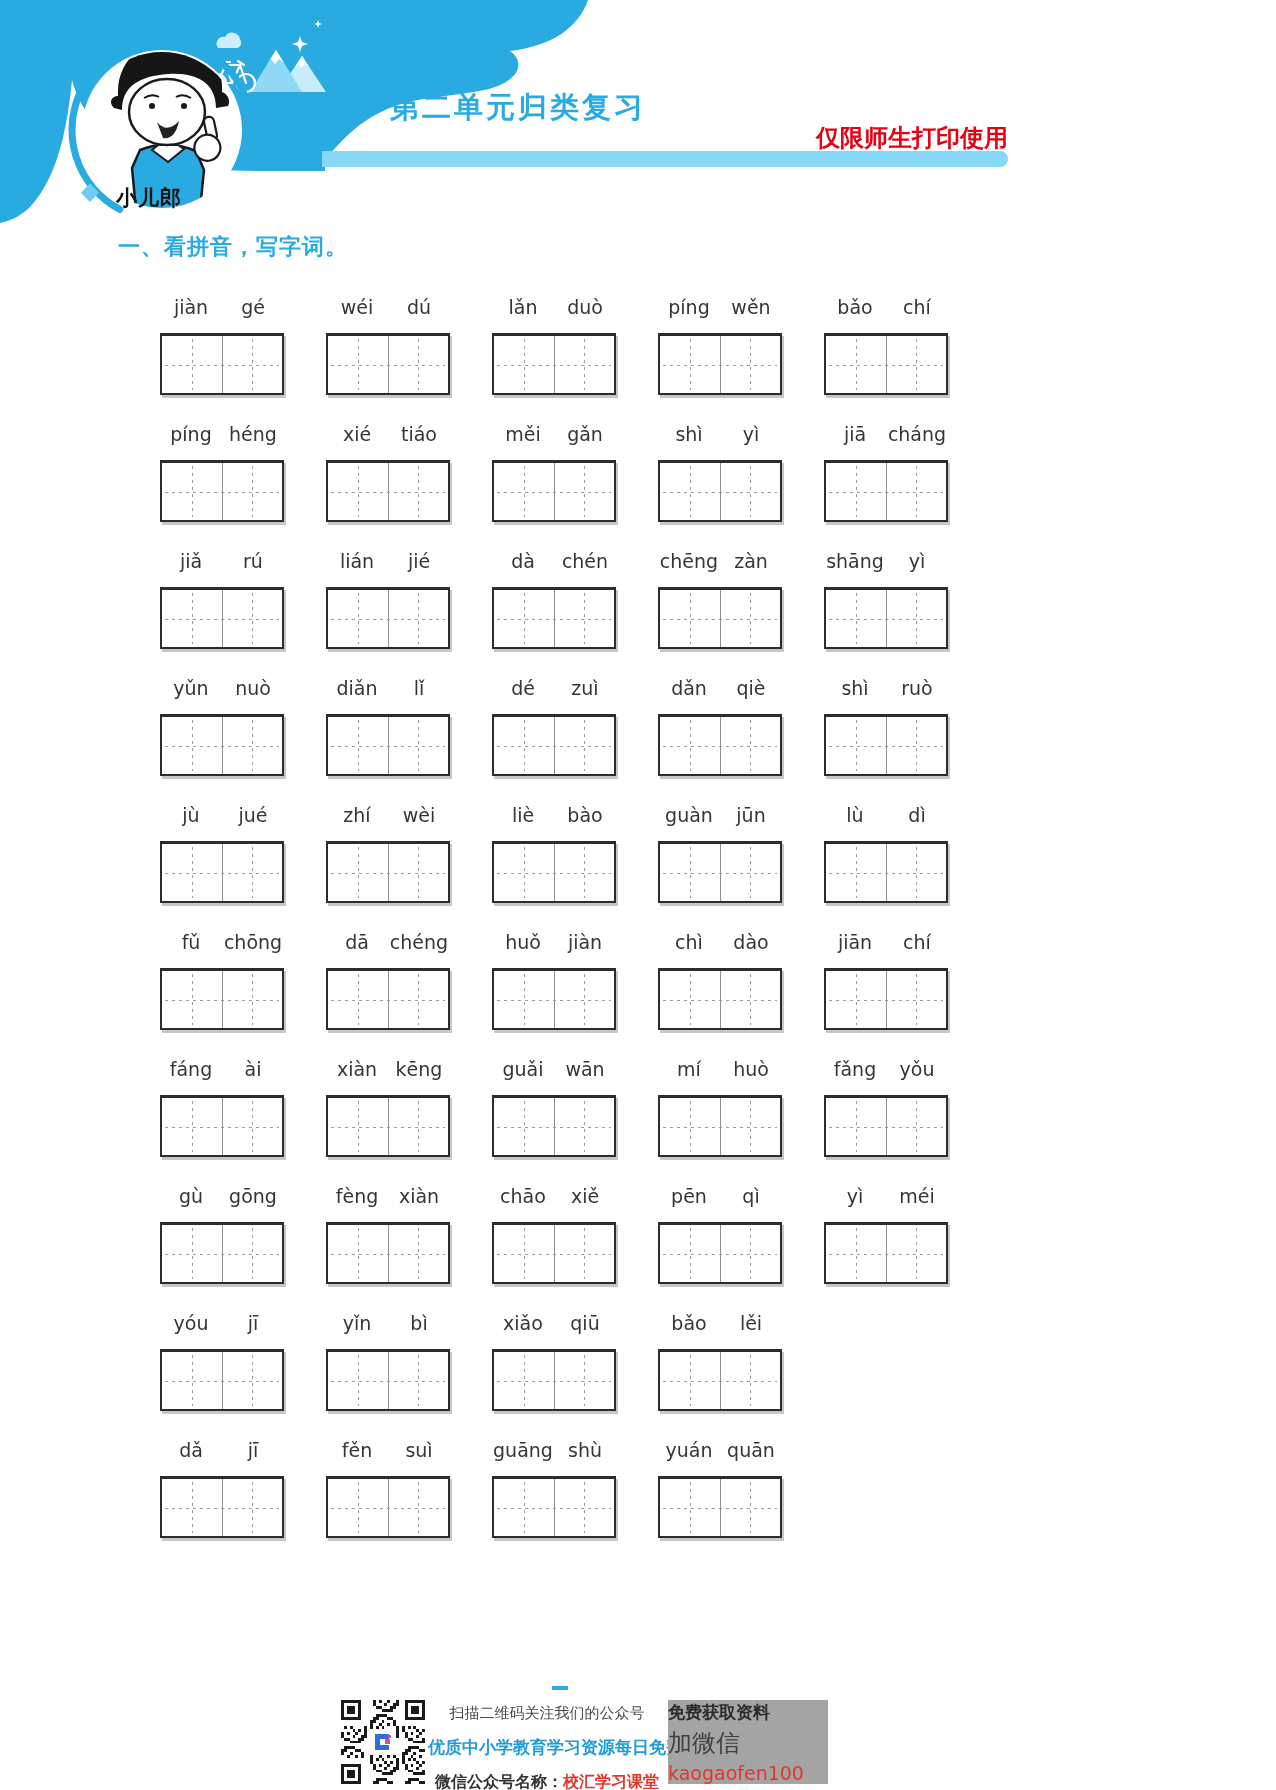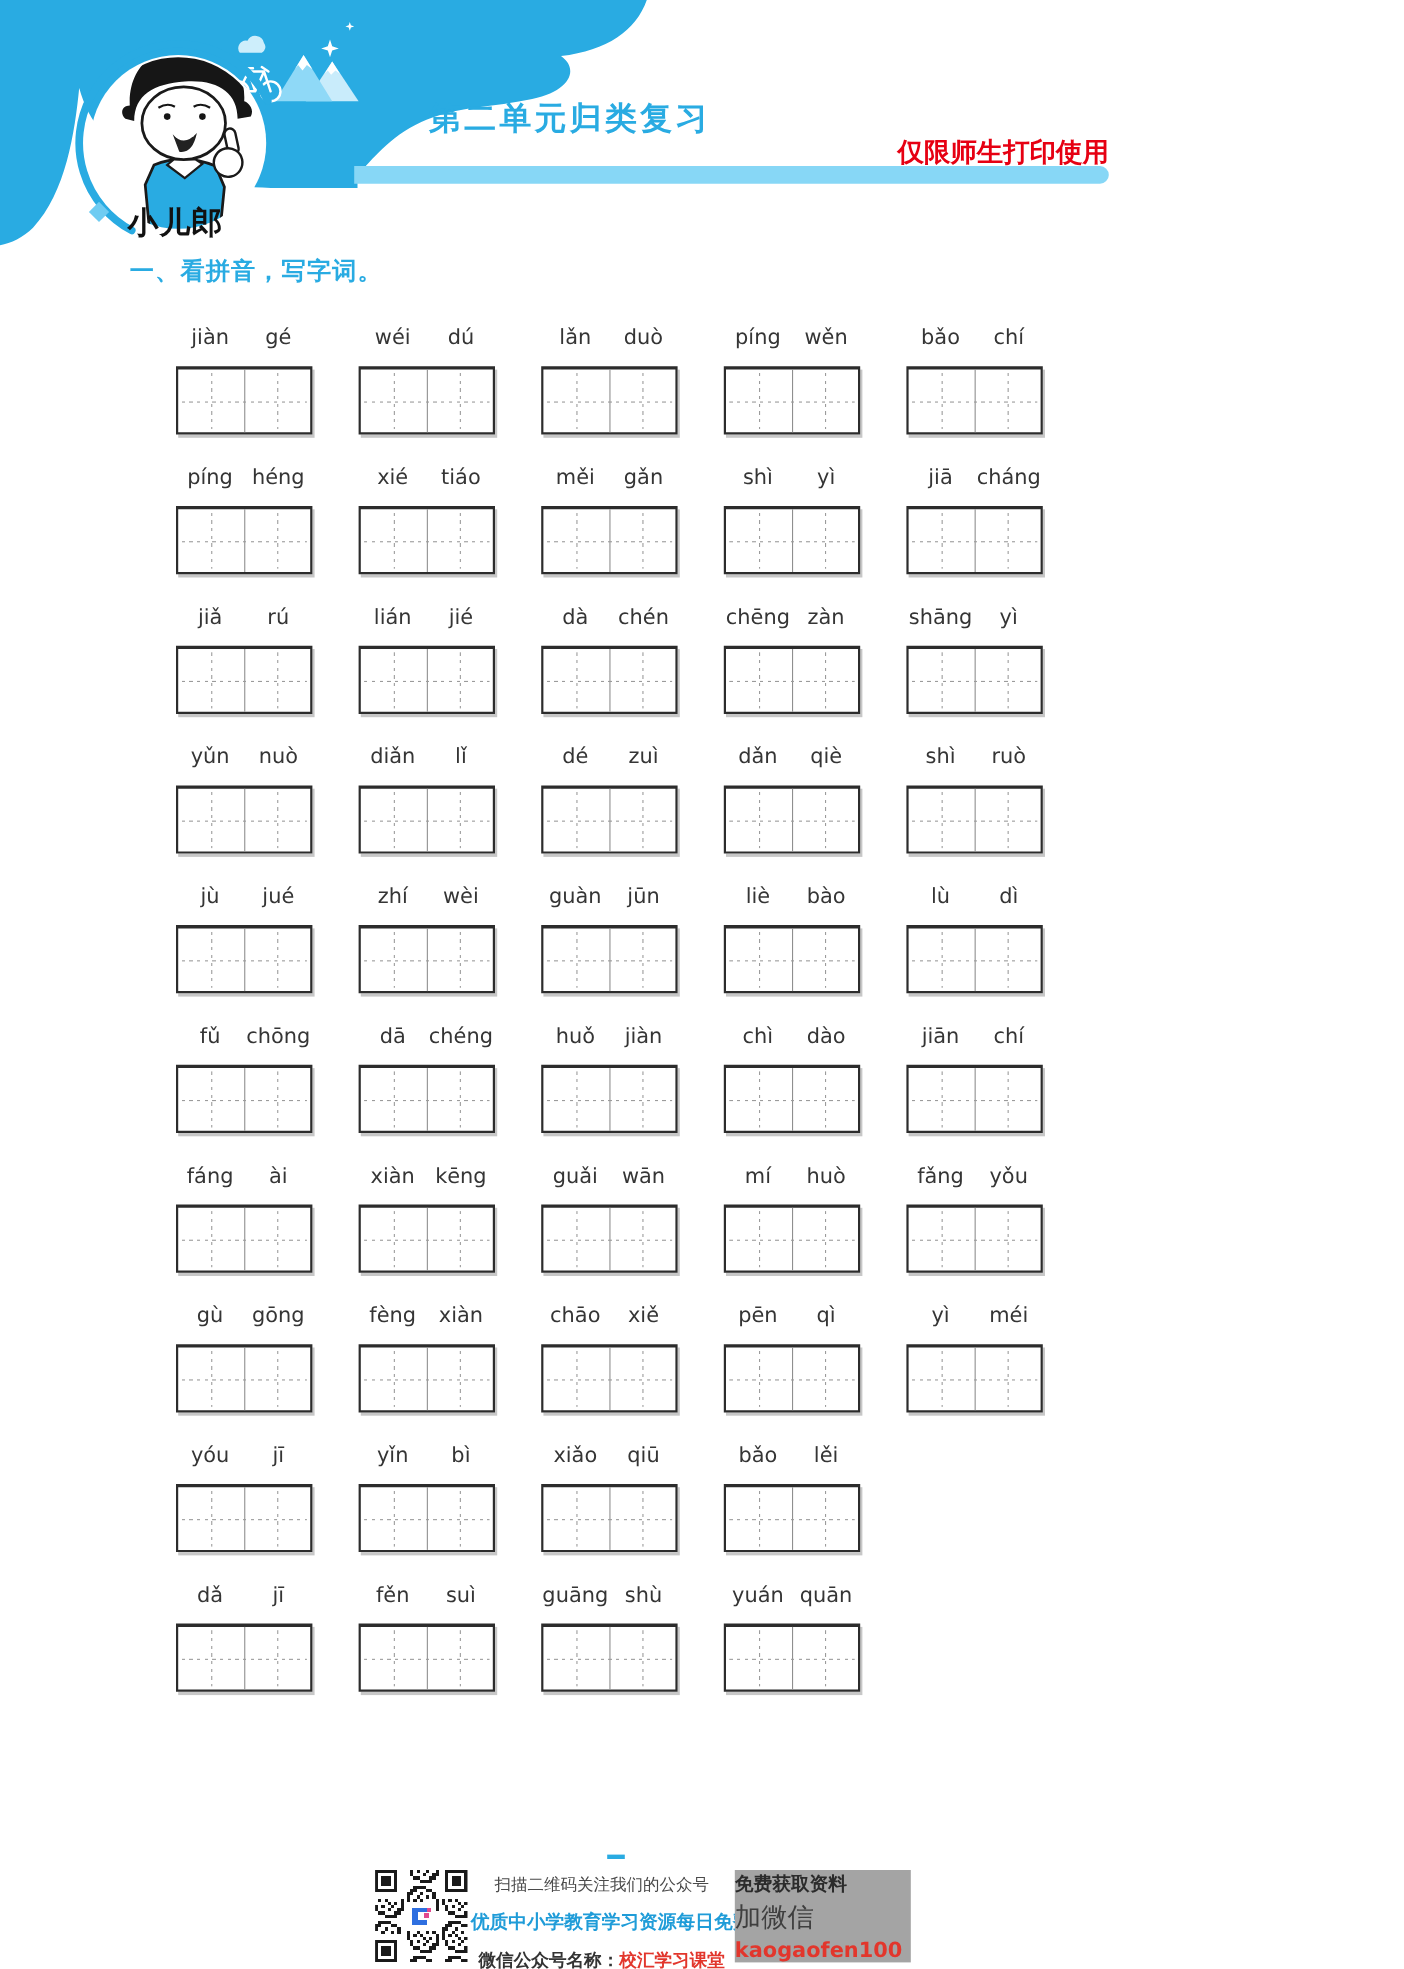--- a/index.html
+++ b/index.html
@@ -2,21 +2,21 @@
 <html style="--accent: #29ABE2; --accent_light: #87D7F6; --notice_red: #E60012; --footer_blue: #1F9CD8; --footer_red: #E2362C; --contact_bg: #A4A4A4; --ink: #2f2f2f;"><head>
 <meta charset="utf-8">
 <style>
   html,body{margin:0;padding:0;background:#ffffff;}
   .page{
     position:relative;width:1276px;height:1790px;background:#fff;overflow:hidden;
     font-family:"DejaVu Sans","Liberation Sans",sans-serif;color:var(--ink,#2f2f2f);
   }
   
   .header-art{position:absolute;left:0;top:0;width:1276px;height:232px;}
-  .logo-label{position:absolute;left:116px;top:184px;font-size:28px;font-weight:bold;color:#111;letter-spacing:1px;}
+  .logo-label{position:absolute;left:116px;top:184px;font-size:21px;font-weight:bold;color:#111;letter-spacing:1px;}
   .page-title{position:absolute;left:390px;top:88px;font-size:29px;font-weight:bold;color:var(--accent,#29ABE2);letter-spacing:3px;white-space:nowrap;}
   .print-notice{position:absolute;left:816px;top:122px;font-size:24px;font-weight:bold;color:var(--notice_red,#E60012);white-space:nowrap;font-family:Liberation Serif, serif;}
   .title-bar{position:absolute;left:322px;top:151px;width:686px;height:16px;background:var(--accent_light,#87D7F6);border-radius:0 9px 9px 0;}
   
   .section-heading{position:absolute;left:118px;top:232px;font-size:22px;font-weight:bold;color:var(--accent,#29ABE2);letter-spacing:1px;}
   
   .grid{position:absolute;left:160px;top:294px;}
   .wrow{display:flex;gap:42px;margin-bottom:26px;}
   .wcell{width:124px;}
   .pinyin{display:flex;width:124px;height:26px;line-height:26px;margin-bottom:13px;font-size:19px;color:#353535;}
@@ -33,21 +33,21 @@
   .qr{position:absolute;left:341px;top:1700px;width:84px;height:84px;}
   .footer-texts{position:absolute;left:428px;top:1704px;width:238px;text-align:center;}
   .ft1{font-size:15px;color:#4a4a4a;margin-bottom:13px;}
   .ft2{font-size:17px;font-weight:bold;color:var(--footer_blue,#1F9CD8);margin-bottom:13px;white-space:nowrap;}
   .ft3{font-size:16px;font-weight:bold;color:#333;white-space:nowrap;}
   .ft3 .acct{color:var(--footer_red,#E2362C);}
   .contact-box{position:absolute;left:668px;top:1700px;width:160px;height:84px;background:var(--contact_bg,#A4A4A4);
                display:flex;flex-direction:column;justify-content:center;gap:3px;}
   .cb1{font-size:17px;font-weight:bold;color:#2b2b2b;}
   .cb2{font-size:24px;color:#3f3f3f;}
-  .cb3{font-size:19px;font-weight:bold;color:var(--footer_red,#E2362C);}
+  .cb3{font-size:19px;font-weight:normal;color:var(--footer_red,#E2362C);}
 </style>
 </head>
 <body>
 
 <div class="page">
 
   <svg class="header-art" viewBox="0 0 1276 232" aria-hidden="true">
 
     <path fill="#29ABE2" d="M0,0 L588,0 C578,28 552,46 510,51 C527,63 519,84 479,91
          C441,98 413,97 383,111 C353,125 339,145 325,159 L325,171 L263,171
@@ -379,34 +379,34 @@
           </div>
           <div class="wbox">
             <i class="vmid"></i>
             <i class="vdash v25"></i>
             <i class="vdash v75"></i>
             <i class="hdash"></i>
           </div>
         </div>
         <div class="wcell">
           <div class="pinyin">
+            <span>liè</span>
+            <span>bào</span>
+          </div>
+          <div class="wbox">
+            <i class="vmid"></i>
+            <i class="vdash v25"></i>
+            <i class="vdash v75"></i>
+            <i class="hdash"></i>
+          </div>
+        </div>
+        <div class="wcell">
+          <div class="pinyin">
             <span>guàn</span>
             <span>jūn</span>
-          </div>
-          <div class="wbox">
-            <i class="vmid"></i>
-            <i class="vdash v25"></i>
-            <i class="vdash v75"></i>
-            <i class="hdash"></i>
-          </div>
-        </div>
-        <div class="wcell">
-          <div class="pinyin">
-            <span>liè</span>
-            <span>bào</span>
           </div>
           <div class="wbox">
             <i class="vmid"></i>
             <i class="vdash v25"></i>
             <i class="vdash v75"></i>
             <i class="hdash"></i>
           </div>
         </div>
         <div class="wcell">
           <div class="pinyin">

